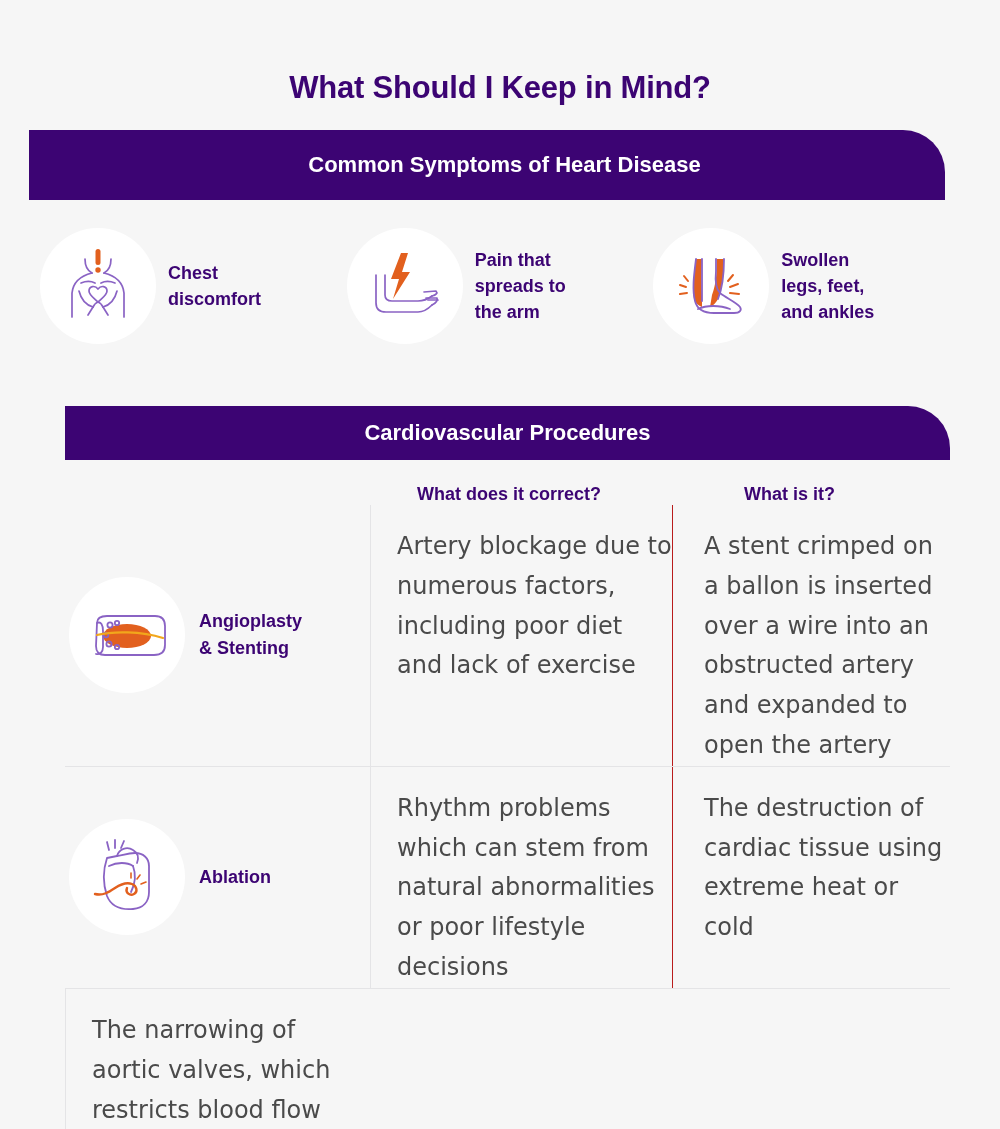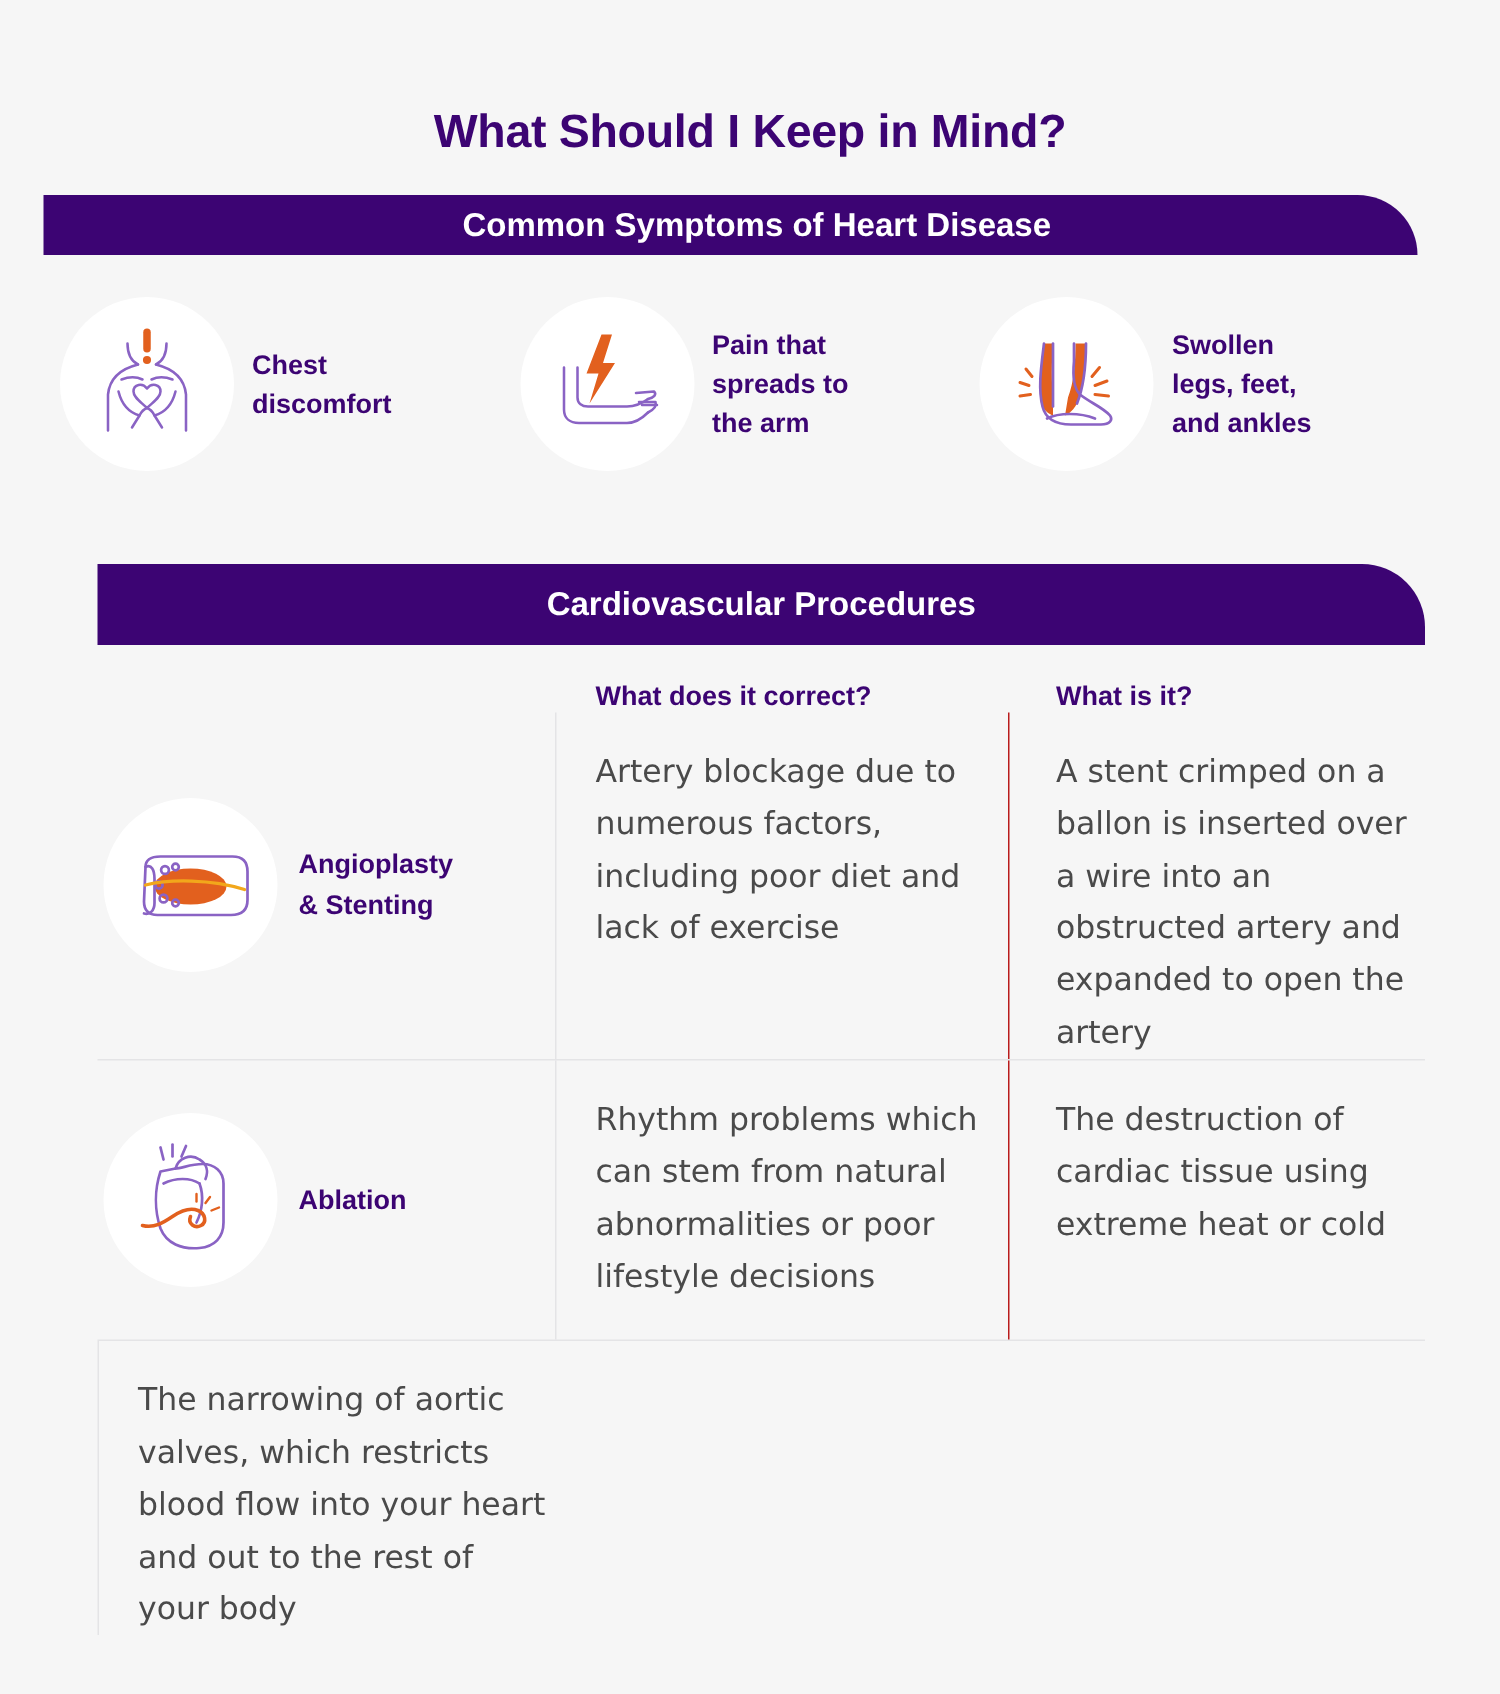--- a/index.html
+++ b/index.html
@@ -34,21 +34,21 @@
     font-size: 22px;
     font-weight: bold;
     text-align: center;
     border-top-right-radius: 42px;
     display: flex;
     align-items: center;
     justify-content: center;
   }
   .banner-symptoms {
     margin: 25px 55px 0 29px;
-    height: 40px;
+    height: 70px;
     padding-left: 35px;
   }
   .banner-procedures {
     margin: 0 50px 0 65px;
     height: 54px;
   }
 
   
   .symptoms-row {
     display: flex;
@@ -80,20 +80,21 @@
   }
 
   
   .table {
     margin: 0 50px 0 65px;
     position: relative;
   }
   .thead {
     display: flex;
     padding-top: 24px;
+    gap: 20px;
   }
   .th {
     color: #3c0473;
     font-size: 18px;
     font-weight: bold;
   }
   .col-icon { flex: 0 0 305px; }
   .col-a    { flex: 0 0 302px; padding-left: 26px; box-sizing: border-box; }
   .col-b    { flex: 1 1 auto;  padding-left: 31px; box-sizing: border-box; }
 
@@ -123,21 +124,21 @@
   }
   .proc-label {
     color: #3c0473;
     font-size: 18px;
     font-weight: bold;
     line-height: 1.5;
     margin-left: 14px;
   }
   .cell-a, .cell-b {
     color: #4a4a4a;
-    font-size: 21px;
+    font-size: 24px;
     line-height: 1.66;
     padding-top: 22px;
     box-sizing: border-box;
     font-family: "DejaVu Sans", sans-serif;
   }
   .cell-a {
     flex: 0 0 302px;
     padding-left: 26px;
     border-left: 1px solid #e4e4e6;
   }

